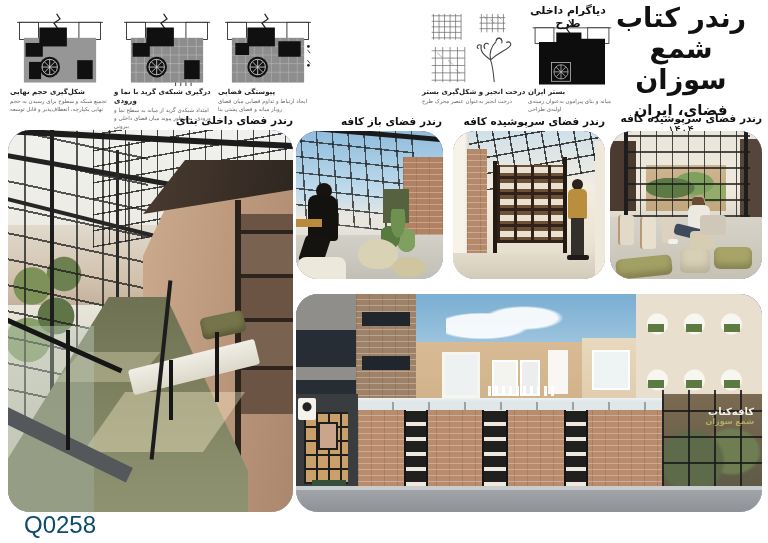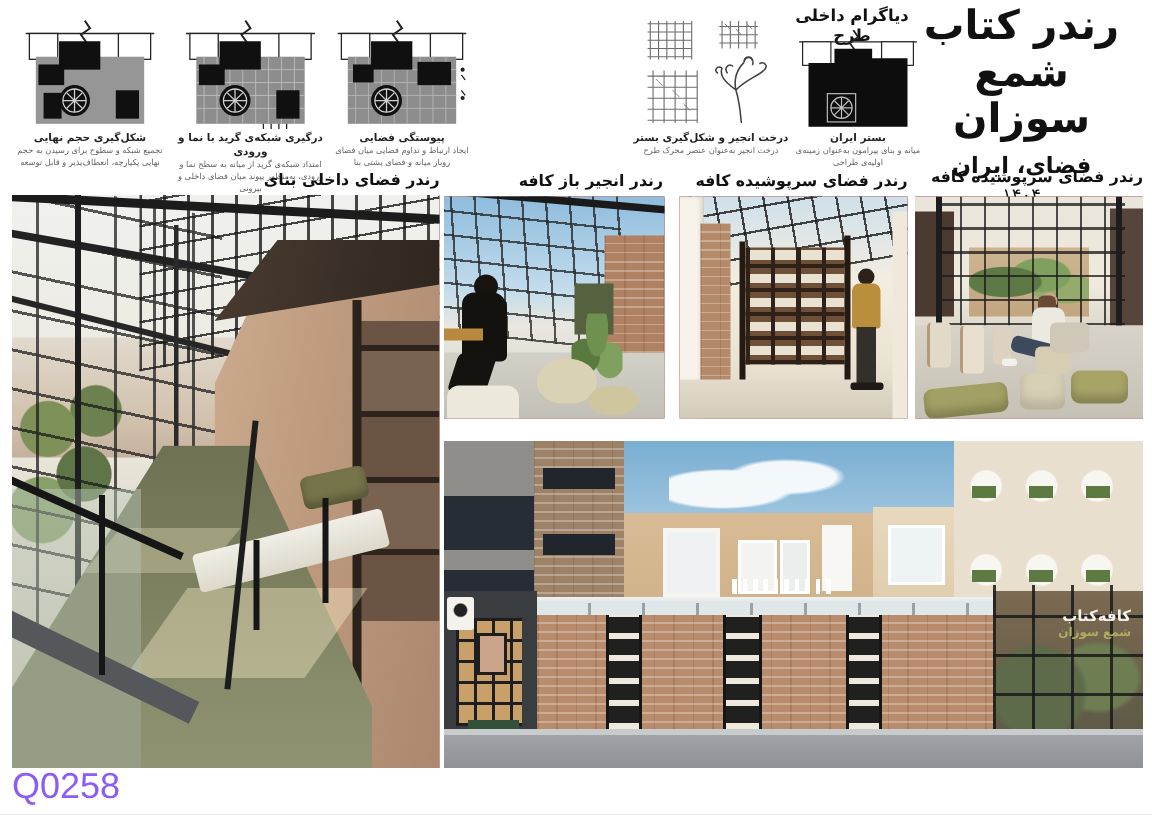--- a/index.html
+++ b/index.html
@@ -3,52 +3,52 @@
 <meta charset="utf-8">
 <style>
   html,body{margin:0;padding:0;background:#d7d7d7;}
   .sheet{
     position:relative;width:768px;height:543px;background:#ffffff;
     font-family:"DejaVu Sans","Liberation Sans",sans-serif;
     overflow:hidden;margin:0 auto;
   }
   .rtl{direction:rtl;unicode-bidi:embed;}
   
-  .diag{position:absolute;top:12px;text-align:center;}
+  .diag{position:absolute;top:12px;text-align:left;}
   .diag svg{display:block;margin:0 auto;}
   .diag-cap{font-size:7px;font-weight:bold;color:#222;margin-top:2px;line-height:1.3;}
   .diag-desc{font-size:5.5px;color:#666;line-height:1.4;margin-top:1px;}
   .diag-header{position:absolute;left:520px;top:4px;width:96px;text-align:center;
     font-size:11px;font-weight:bold;color:#111;}
   
   .titleblock{position:absolute;left:600px;top:2px;width:162px;text-align:center;color:#111;}
   .tb-l1{font-size:27px;font-weight:bold;line-height:1.15;}
   .tb-l2{font-size:27px;font-weight:bold;line-height:1.15;}
   .tb-loc{font-size:15px;font-weight:bold;margin-top:6px;}
   .tb-year{font-size:12px;letter-spacing:5px;margin-top:4px;direction:ltr;}
   
   .rlabel{position:absolute;font-size:10.5px;font-weight:bold;color:#111;text-align:right;}
   
-  .rframe{position:absolute;overflow:hidden;background:#7f1d1d;}
+  .rframe{position:absolute;overflow:hidden;background:#4c1d95;border-radius:22px;}
   .layer{position:absolute;}
   .grid-thin{background-image:
       repeating-linear-gradient(0deg,rgba(25,25,25,.8) 0 1.5px,transparent 1.5px 16px),
       repeating-linear-gradient(90deg,rgba(25,25,25,.8) 0 1.5px,transparent 1.5px 16px);}
   .grid-wide{background-image:
       repeating-linear-gradient(0deg,rgba(25,25,25,.85) 0 2px,transparent 2px 26px),
       repeating-linear-gradient(90deg,rgba(25,25,25,.85) 0 2px,transparent 2px 26px);}
   .brick{background-image:
       repeating-linear-gradient(0deg,rgba(255,255,255,.28) 0 1px,transparent 1px 6px),
       repeating-linear-gradient(90deg,rgba(120,80,55,.25) 0 1px,transparent 1px 13px);}
   .books-v{background-image:repeating-linear-gradient(0deg,#efe9dd 0 4px,#20201e 4px 15px);}
   
   .sign-l1{font-size:10px;font-weight:bold;color:#f4f1ea;}
   .sign-l2{font-size:8px;font-weight:bold;color:#b0ad62;}
   
-  .sheet-id{position:absolute;left:8px;top:511px;font-size:24px;color:#8b5cf6;
+  .sheet-id{position:absolute;left:24px;top:511px;font-size:24px;color:#0c4a6e;
     font-family:"Liberation Sans","DejaVu Sans",sans-serif;}
 </style>
 </head>
 <body>
 
 <div class="sheet">
 
   <div class="diag rtl" style="left:10px;width:100px;">
     <svg width="86" height="74" viewBox="0 0 100 86">
       <line x1="0" y1="12" x2="100" y2="12" stroke="#222" stroke-width="1"></line>
@@ -157,21 +157,21 @@
   </div>
 
   <div class="titleblock rtl">
     <div class="tb-l1">رندر کتاب</div>
     <div class="tb-l2">شمع سوزان</div>
     <div class="tb-loc">فضای، ایران</div>
     <div class="tb-year">۱۴۰۴</div>
   </div>
 
   <div class="rlabel rtl" style="left:150px;top:114px;width:143px;">رندر فضای داخلی بنای</div>
-  <div class="rlabel rtl" style="left:312px;top:115px;width:130px;">رندر انجیر باز کافه</div>
+  <div class="rlabel rtl" style="left:312px;top:115px;width:130px;">رندر فضای باز کافه</div>
   <div class="rlabel rtl" style="left:455px;top:115px;width:150px;">رندر فضای سرپوشیده کافه</div>
   <div class="rlabel rtl" style="left:612px;top:112px;width:150px;">رندر فضای سرپوشیده کافه</div>
 
   <div class="rframe" style="left:8px;top:130px;width:285px;height:382px;">
     <div class="layer" style="inset:0;background:linear-gradient(180deg,#f0f1ee 0%,#e9e6db 45%,#ded9c9 58%,#cfcab8 100%);"></div>
     <div class="layer" style="left:0;top:95px;width:170px;height:80px;background:linear-gradient(180deg,#ddd4c6,#c9b49c 70%,#b8a089);opacity:.75;"></div>
     <div class="layer" style="left:0;top:120px;width:80px;height:120px;background:
         radial-gradient(circle at 30% 30%,#7d9159 0 18%,transparent 19%),
         radial-gradient(circle at 60% 55%,#5f7547 0 22%,transparent 23%),
         radial-gradient(circle at 25% 75%,#8aa06a 0 20%,transparent 21%),

